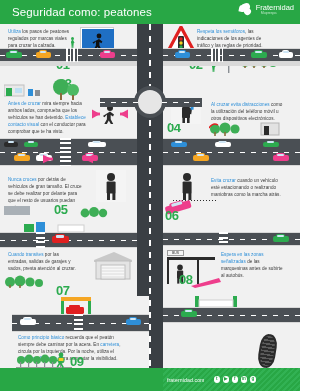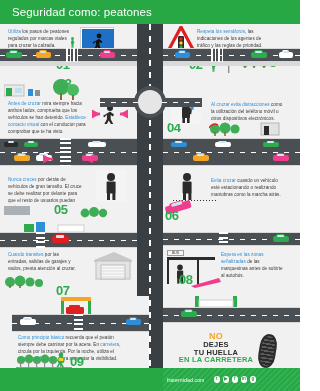--- a/index.html
+++ b/index.html
@@ -149,20 +149,31 @@
     position:absolute; border-radius:50%; border:4px solid #4a4f54; background:#e6e6e6;
   }
 </style>
 </head>
 <body>
 
 <div id="poster">
 
   <div class="header">
     <div class="header-title">Seguridad como: peatones</div>
+    <div class="logo-wrap">
+      <div class="logo-mark">
+          <span></span>
+          <span></span>
+          <span></span>
+        </div>
+      <div class="logo-text">
+        <div class="logo-main">Fraternidad</div>
+        <div class="logo-sub">Muprespa</div>
+      </div>
+    </div>
   </div>
 
   <div class="center-road"></div>
 
   <div class="panel" style="left:0;top:24px;width:137px;height:52px;">
 
     <div class="tip-text" style="position:absolute;left:8px;top:5px;width:66px;">
       <span class="hl">Utiliza</span><span> los pasos de peatones regulados por marcas viales para cruzar la calzada.</span>
     </div>
 
@@ -599,26 +610,20 @@
       <div class="solid-edge" style="top:0;"></div>
       <div class="dash"></div>
       <div class="solid-edge" style="bottom:0;"></div>
       <div class="car" style="left:18px;top:4px;width:16px;height:6px;background:#2cab4f;">
           <div class="win"></div>
         </div>
     </div>
   </div>
 
   <div class="slogan">
-    <div class="slogan-txt">
-      <div class="sl1">NO</div>
-      <div class="sl2">DEJES</div>
-      <div class="sl3">TU HUELLA</div>
-      <div class="sl4">EN LA CARRETERA</div>
-    </div>
     <div class="tyre"></div>
   </div>
 
   <div class="footer">
     <div class="footer-inner">
       <span class="footer-url">fraternidad.com</span>
       <span class="social">
         <i>
             <b>t</b>
           </i>

